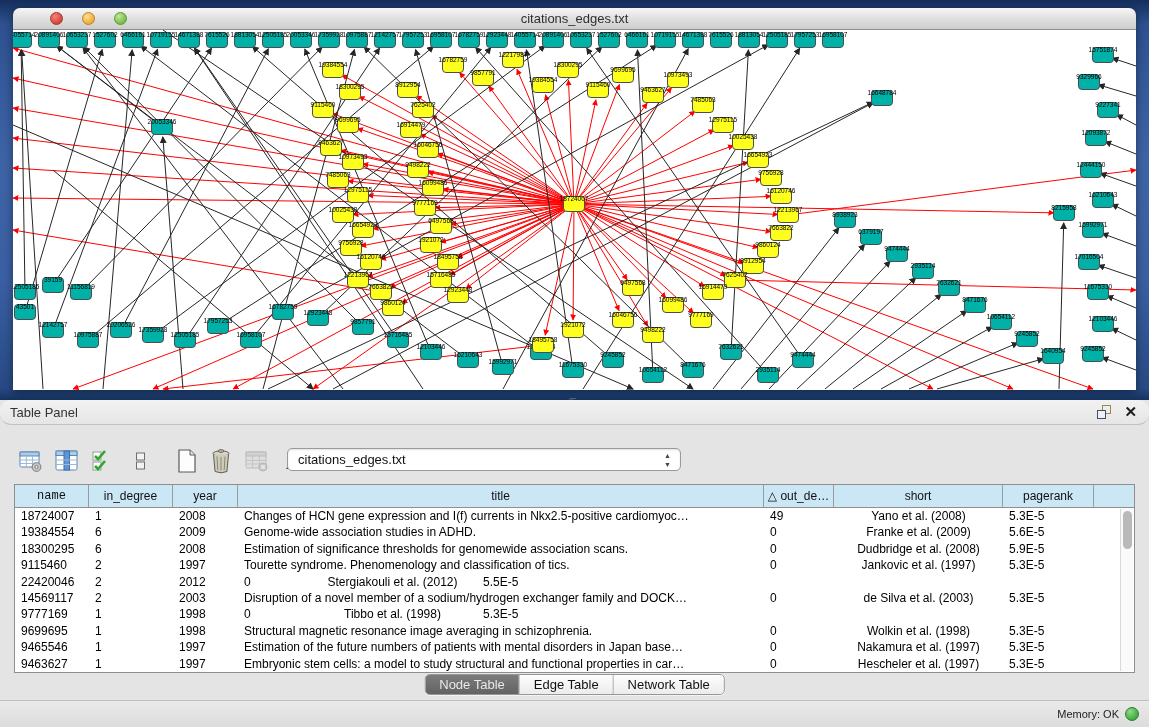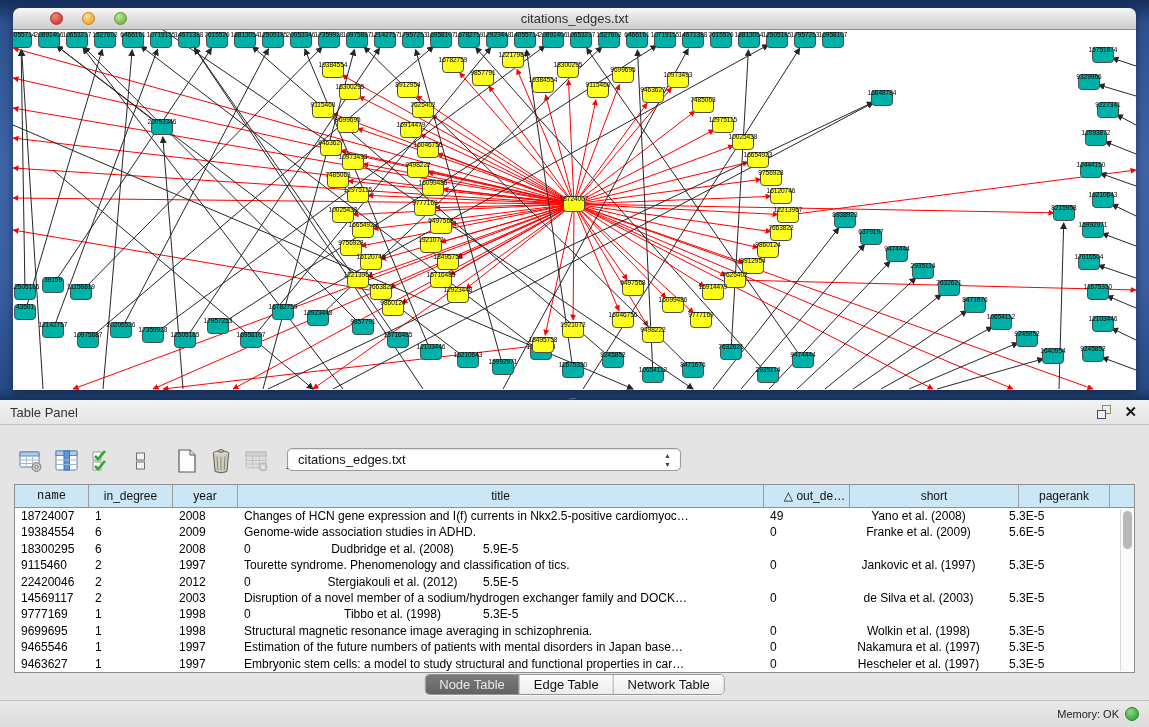--- a/index.html
+++ b/index.html
@@ -22,21 +22,21 @@
   .win-title { position:absolute; left:0; right:0; top:3px; text-align:center;
     font-size:13px; color:#2e2e2e; }
   .net-canvas { position:absolute; left:0; top:22px; width:1123px; height:360px; background:#ffffff; overflow:hidden; }
   .net-canvas svg { display:block; }
 
   
   .splitter-cursor { position:absolute; left:569px; top:399px; width:10px; height:7px; color:#8a8a8a; font-size:9px; line-height:7px; }
 
   
   .panel-header { position:absolute; left:0; top:400px; width:1149px; height:25px;
-    background:linear-gradient(180deg,#f2f2f2,#e6e6e6); border-bottom:1px solid #c2c2c2; }
+    background:linear-gradient(180deg,#f2f2f2,#e6e6e6); border-bottom:1px solid #c2c2c2;border-radius:11px; }
   .panel-title { position:absolute; left:10px; top:5px; font-size:13px; color:#333; }
   .float-icon { position:absolute; right:38px; top:5px; width:14px; height:14px; }
   .float-icon .back { position:absolute; right:0; top:0; width:9px; height:9px; border:1.5px solid #9a8a50; background:transparent; }
   .float-icon .front{ position:absolute; left:0; bottom:0; width:9px; height:9px; border:1.5px solid #3c4f70; background:#eef0f4; }
   .close-icon { position:absolute; right:12px; top:3px; font-size:15px; font-weight:bold; color:#1c1c1c; line-height:18px; }
 
   .toolbar { position:absolute; left:0; top:443px; width:1149px; height:36px; display:flex; align-items:center; }
   .tb-icon { display:flex; align-items:center; justify-content:center; width:30px; height:30px; }
   .tb-icon svg { display:block; }
   .fx { font-family:"DejaVu Serif", serif; font-style:italic; font-size:15px; color:#222; font-weight:bold; }
@@ -593,21 +593,21 @@
     <span class="stepper">▲<br>▼</span>
   </span>
 </div>
 
 <div class="table-wrap">
   <div class="thead" id="thead">
       <div class="th" style="width: 74px; font-family: Liberation Mono, monospace;">name</div>
       <div class="th" style="width: 84px;">in_degree</div>
       <div class="th" style="width: 65px;">year</div>
       <div class="th" style="width: 526px;">title</div>
-      <div class="th" style="width: 70px; margin-left: 16px;">△ out_de…</div>
+      <div class="th" style="width: 70px;">△ out_de…</div>
       <div class="th" style="width: 169px;">short</div>
       <div class="th" style="width: 91px;">pagerank</div>
     </div>
   <div class="tbody" id="tbody">
       <div class="tr">
         <div class="td" style="width: 74px;">18724007</div>
         <div class="td" style="width: 84px;">1</div>
         <div class="td" style="width: 65px;">2008</div>
         <div class="td" style="width: 526px;">Changes of HCN gene expression and I(f) currents in Nkx2.5-positive cardiomyoc…</div>
         <div class="td" style="width: 70px;">49</div>
@@ -620,20 +620,21 @@
         <div class="td" style="width: 65px;">2009</div>
         <div class="td" style="width: 526px;">Genome-wide association studies in ADHD.</div>
         <div class="td" style="width: 70px;">0</div>
         <div class="td center" style="width: 169px;">Franke et al. (2009)</div>
         <div class="td" style="width: 91px;">5.6E-5</div>
       </div>
       <div class="tr">
         <div class="td" style="width: 74px;">18300295</div>
         <div class="td" style="width: 84px;">6</div>
         <div class="td" style="width: 65px;">2008</div>
+        <div class="td" style="width: 526px;">Estimation of significance thresholds for genomewide association scans.</div>
         <div class="td" style="width: 70px;">0</div>
         <div class="td center" style="width: 169px;">Dudbridge et al. (2008)</div>
         <div class="td" style="width: 91px;">5.9E-5</div>
       </div>
       <div class="tr">
         <div class="td" style="width: 74px;">9115460</div>
         <div class="td" style="width: 84px;">2</div>
         <div class="td" style="width: 65px;">1997</div>
         <div class="td" style="width: 526px;">Tourette syndrome. Phenomenology and classification of tics.</div>
         <div class="td" style="width: 70px;">0</div>

